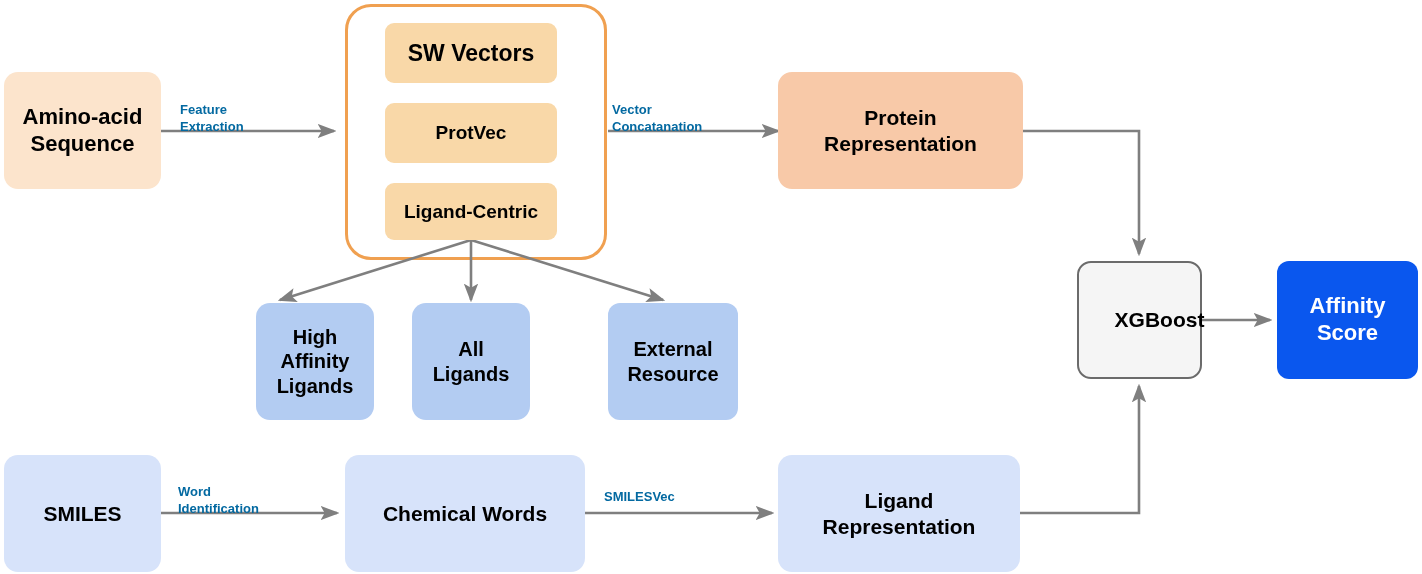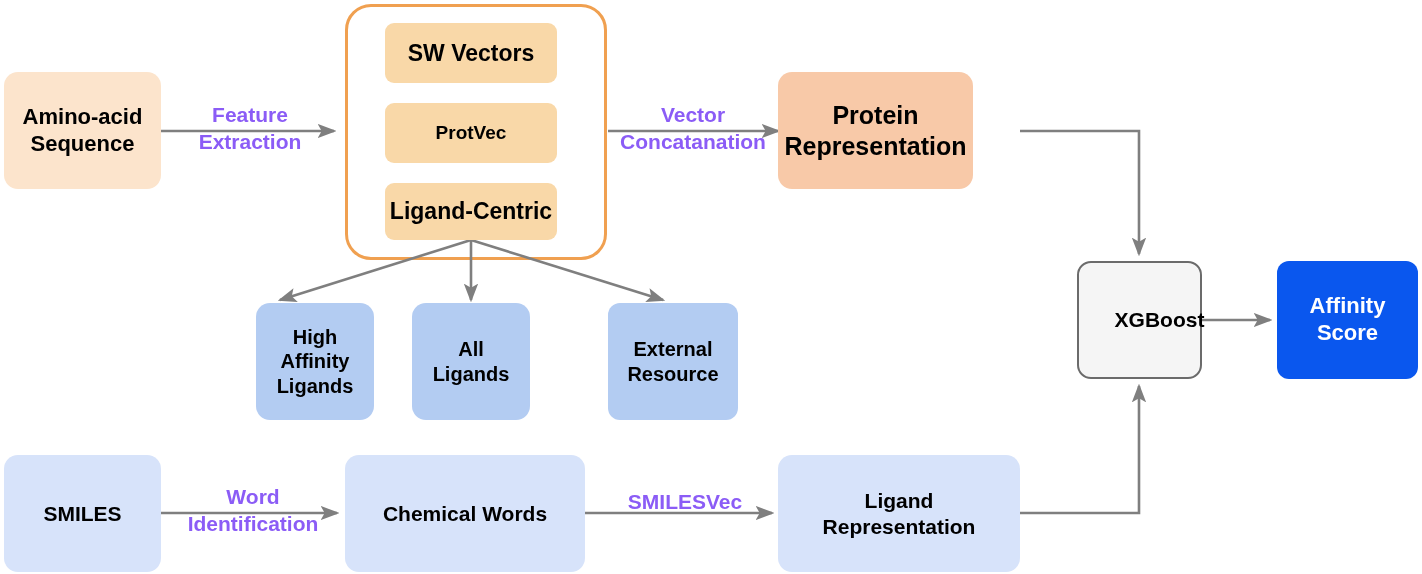--- a/index.html
+++ b/index.html
@@ -45,23 +45,22 @@
     border-radius: 26px;
     background: #ffffff;
     z-index: 1;
   }
 
   
   .edge-label {
     position: absolute;
     font-family: "Liberation Sans", sans-serif;
     font-weight: bold;
-    font-size: 21px;
-    color: #8b5cf6;
-    text-align: center;
+    font-size: 13px;
+    color: #0369a1;
     line-height: 1.28;
     white-space: pre-line;
     z-index: 4;
   }
 
   svg.edges {
     position: absolute;
     left: 0;
     top: 0;
     width: 1422px;
@@ -107,23 +106,23 @@
     </g>
   </svg>
 
   <div class="node n-peach-light" style="left:4px; top:72px; width:157px; height:117px; font-size:22px;">Amino-acid
 Sequence</div>
 
   <div class="node n-peach-mid" style="left:385px; top:23px; width:172px; height:60px; font-size:23px;">SW Vectors</div>
 
   <div class="node n-peach-mid" style="left:385px; top:103px; width:172px; height:60px; font-size:19px;">ProtVec</div>
 
-  <div class="node n-peach-mid" style="left:385px; top:183px; width:172px; height:57px; font-size:23px;">Ligand-Centric</div>
+  <div class="node n-peach-mid" style="left:385px; top:183px; width:172px; height:57px; font-size:19px;">Ligand-Centric</div>
 
-  <div class="node n-peach-dark" style="left:778px; top:72px; width:195px; height:117px; font-size:25px;">Protein
+  <div class="node n-peach-dark" style="left:778px; top:72px; width:245px; height:117px; font-size:21px;">Protein
 Representation</div>
 
   <div class="node n-blue-mid" style="left:212px; top:303px; width:118px; height:117px; font-size:20px;margin-left:44px;">High
 Affinity
 Ligands</div>
 
   <div class="node n-blue-mid" style="left:412px; top:303px; width:118px; height:117px; font-size:20px;">All
 Ligands</div>
 
   <div class="node n-blue-mid" style="left:608px; top:303px; width:130px; height:117px; font-size:20px;border-radius:12px;">External

